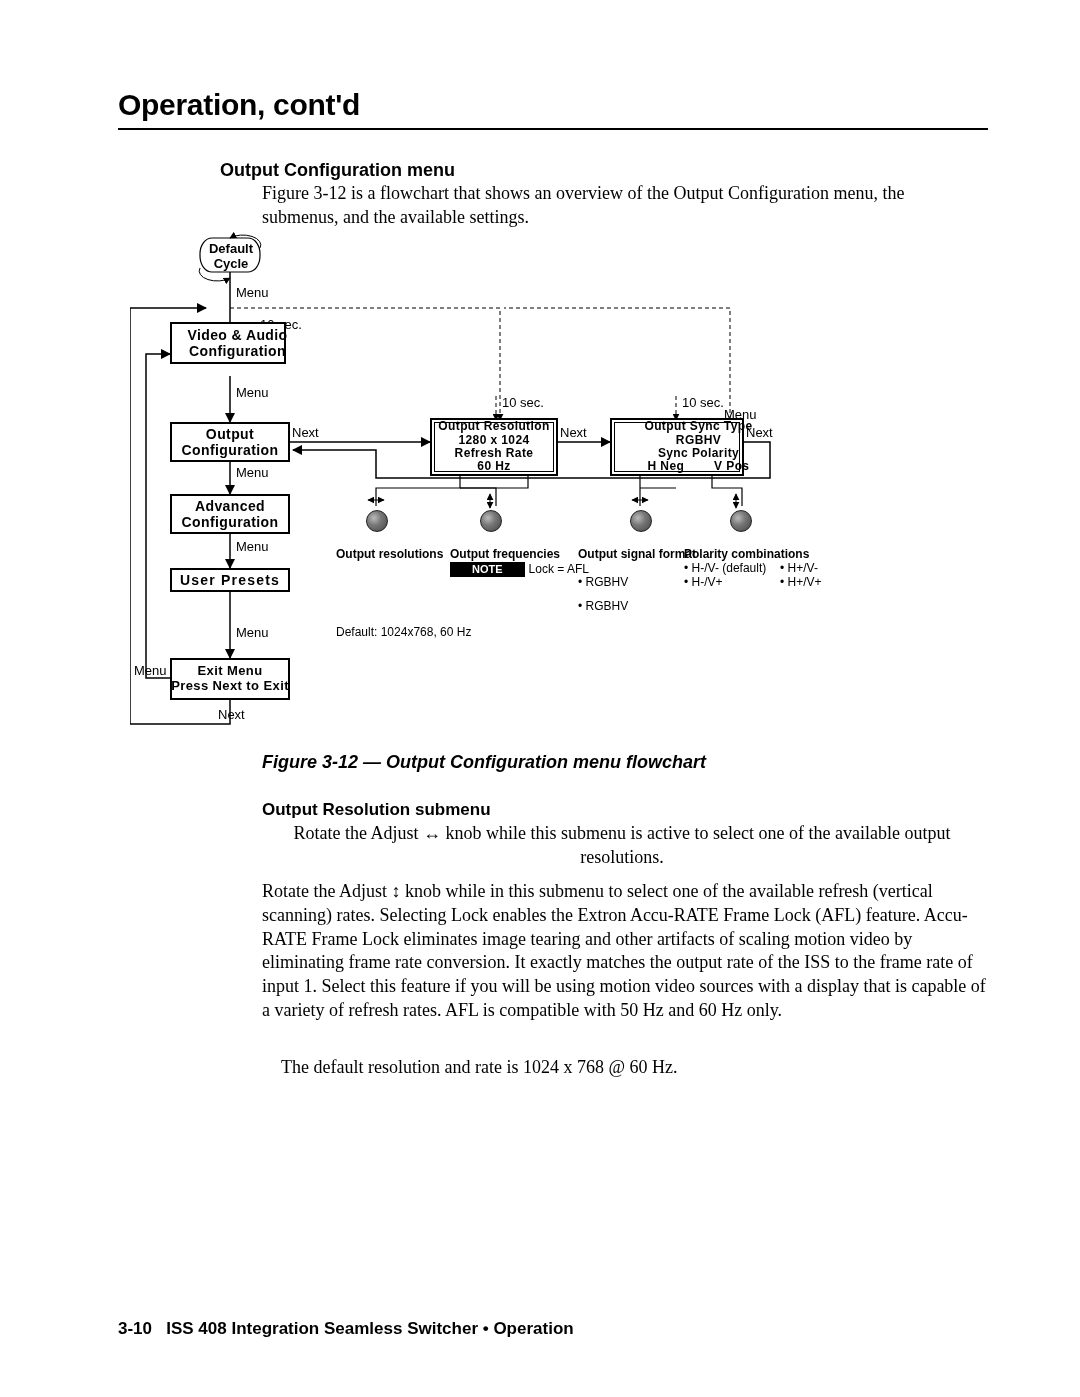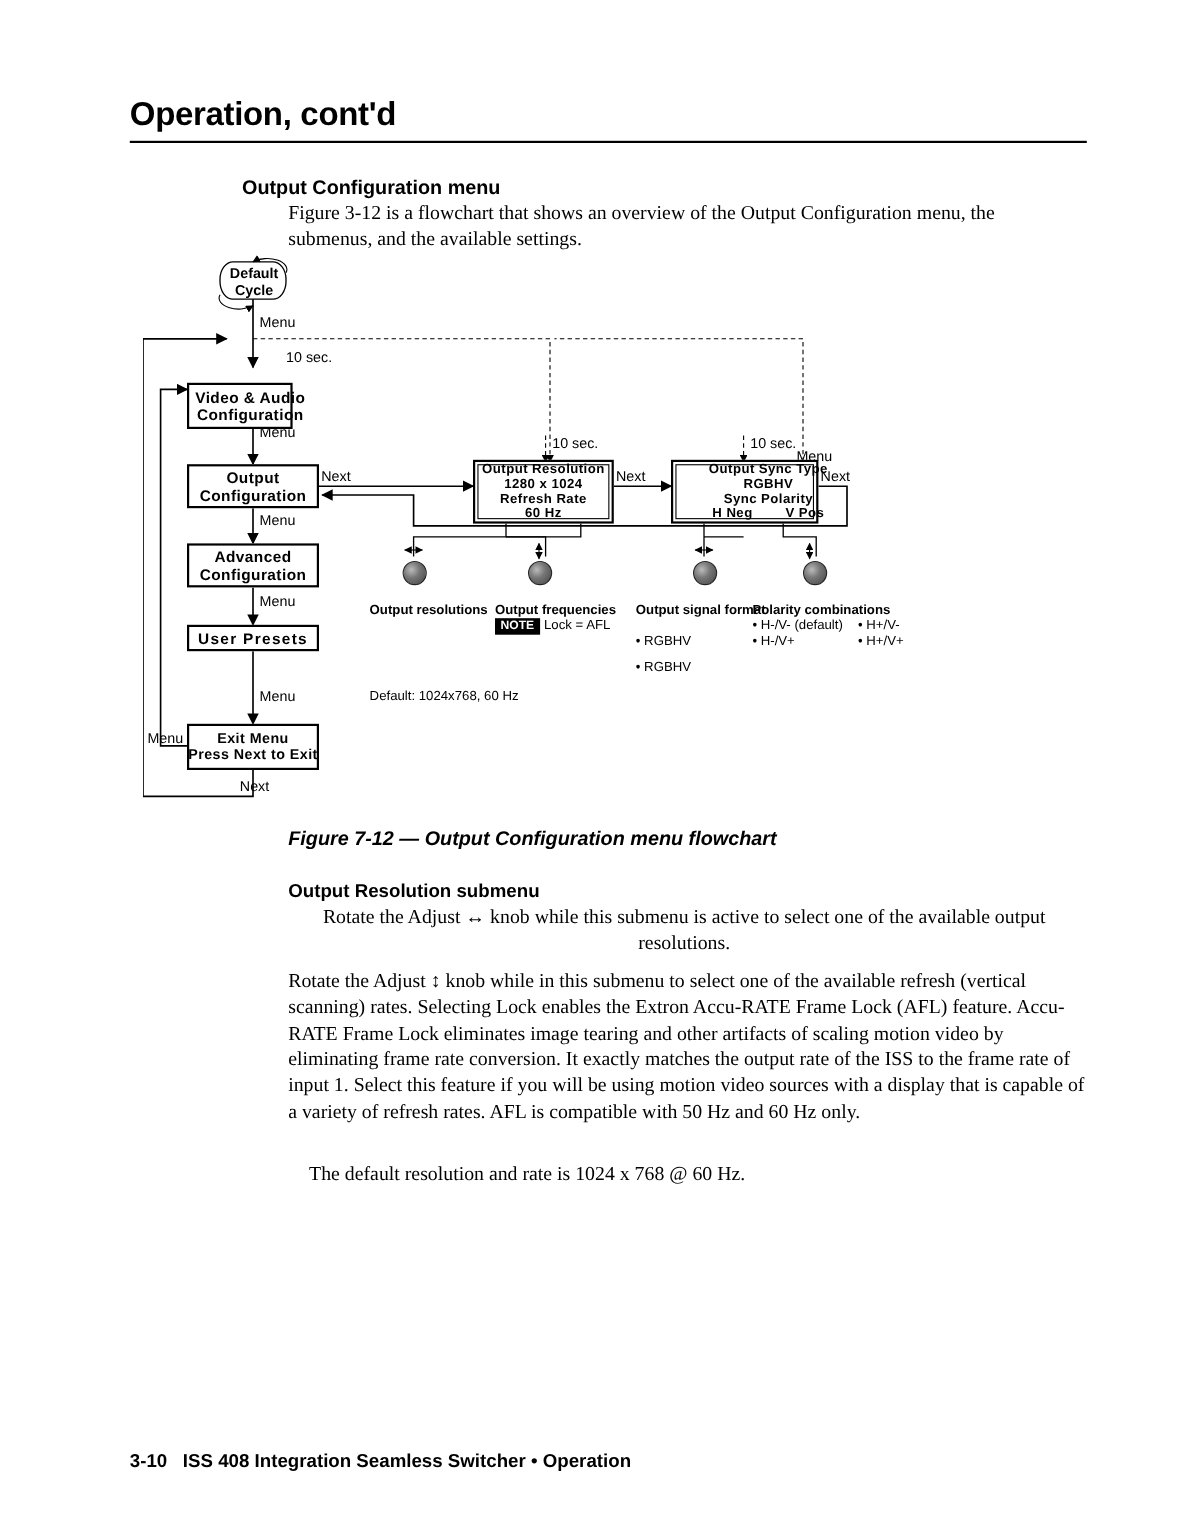--- a/index.html
+++ b/index.html
@@ -102,21 +102,21 @@
     width: 22px; height: 22px;
     border-radius: 50%;
     background: radial-gradient(circle at 35% 35%, #bbb 0%, #777 40%, #444 100%);
     border: 1px solid #222;
   }
   .notebadge {
     display: inline-block;
     background:#000; color:#fff;
     font-family: Arial, Helvetica, sans-serif;
     font-weight:700; font-size:11px;
-    padding:1px 5px; margin-right:4px;
+    padding:1px 22px; margin-right:4px;
   }
 </style>
 </head>
 <body>
 
 <div class="page-header">
   <h1>Operation, cont'd</h1>
 </div>
 
 <div class="section-title" style="left:220px; top:160px;">Output Configuration menu</div>
@@ -187,21 +187,21 @@
   <div class="flabel" style="left:88px; top:480px;">Next</div>
   <div class="flabel" style="left:4px; top:436px;">Menu</div>
 
   <div class="flabel" style="left:162px; top:198px;">Next</div>
   <div class="flabel" style="left:430px; top:198px;">Next</div>
   <div class="flabel" style="left:616px; top:198px;">Next</div>
   <div class="flabel" style="left:372px; top:168px;">10 sec.</div>
   <div class="flabel" style="left:552px; top:168px;">10 sec.</div>
   <div class="flabel" style="left:594px; top:180px;">Menu</div>
 
-  <div class="node single" style="left:40px; top:120px; width:96px; height:42px; white-space:pre;padding-left:19px;">Video &amp; Audio
+  <div class="node single" style="left:40px; top:94px; width:116px; height:42px; white-space:pre;padding-left:19px;">Video &amp; Audio
 Configuration</div>
   <div class="node single" style="left:40px; top:194px; width:120px; height:40px; white-space:pre;">Output
 Configuration</div>
   <div class="node single" style="left:40px; top:266px; width:120px; height:40px; white-space:pre;">Advanced
 Configuration</div>
   <div class="node single" style="left:40px; top:340px; width:120px; height:24px; letter-spacing:1.2px;">User Presets</div>
   <div class="node single" style="left:40px; top:430px; width:120px; height:42px; white-space:pre; font-size:13px;">Exit Menu
 Press Next to Exit</div>
 
   <div class="node double" style="left:300px; top:190px; width:128px; height:58px; white-space:pre; font-size:12px; line-height:1.12;">Output Resolution
@@ -230,21 +230,21 @@
   <div class="flabel tiny" style="left:448px; top:334px;margin-top:38px;">• <span>RGBHV</span></div>
   <div class="flabel tiny" style="left:448px; top:348px;">• <span>RGBHV</span></div>
 
   <div class="flabel b tiny" style="left:554px; top:320px;">Polarity combinations</div>
   <div class="flabel tiny" style="left:554px; top:334px;">• <span>H-/V-  (default)</span></div>
   <div class="flabel tiny" style="left:554px; top:348px;">• <span>H-/V+</span></div>
   <div class="flabel tiny" style="left:650px; top:334px;">• <span>H+/V-</span></div>
   <div class="flabel tiny" style="left:650px; top:348px;">• <span>H+/V+</span></div>
 </div>
 
-<div class="fig-caption" style="left:262px; top:752px;">Figure 7-12 — Output Configuration menu flowchart</div>
+<div class="fig-caption" style="left:262px; top:752px;">Figure 3-12 — Output Configuration menu flowchart</div>
 
 <div class="sub-title" style="left:262px; top:800px;">Output Resolution submenu</div>
 
 <div class="body-text" style="left:262px; top:822px; width:720px;text-align:center;">
   <span>Rotate the Adjust </span><span>↔</span><span> knob while this submenu is active to select one of the available output resolutions.</span>
 </div>
 
 <div class="body-text" style="left:262px; top:880px; width:726px;">
   <span>Rotate the Adjust </span><span>↕</span><span> knob while in this submenu to select one of the available refresh (vertical scanning) rates.  Selecting Lock enables the Extron Accu-RATE Frame Lock (AFL) feature.  Accu-RATE Frame Lock eliminates image tearing and other artifacts of scaling motion video by eliminating frame rate conversion.  It exactly matches the output rate of the ISS to the frame rate of input 1.  Select this feature if you will be using motion video sources with a display that is capable of a variety of refresh rates.  AFL is compatible with 50 Hz and 60 Hz only.</span>
 </div>

